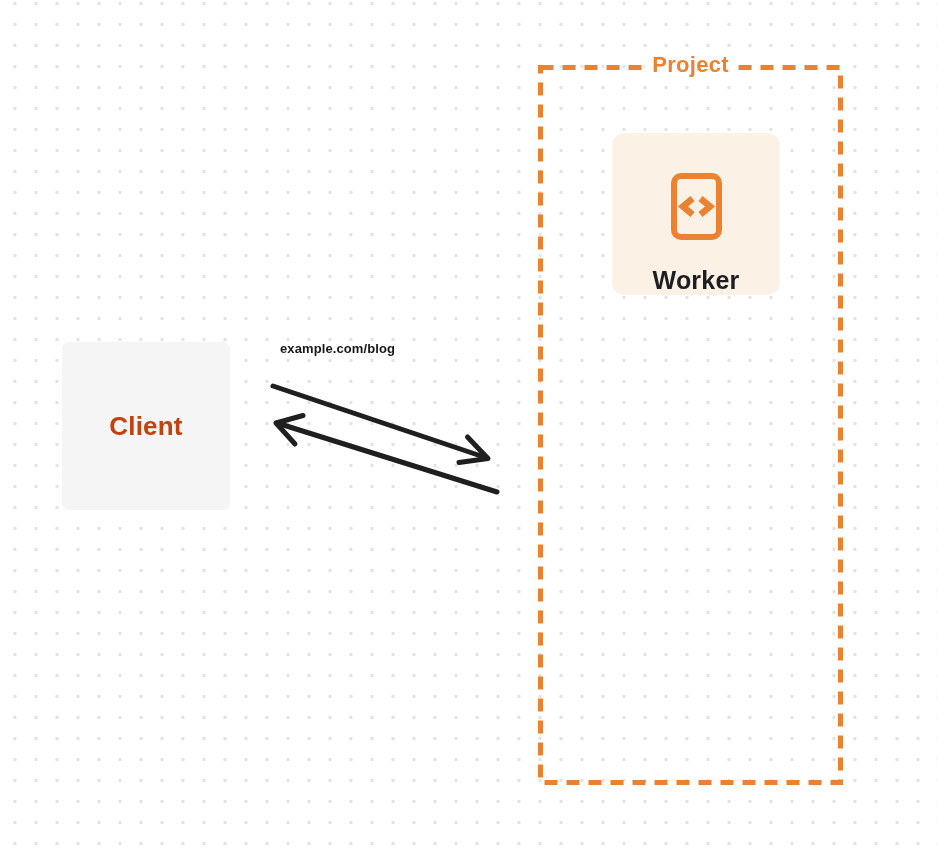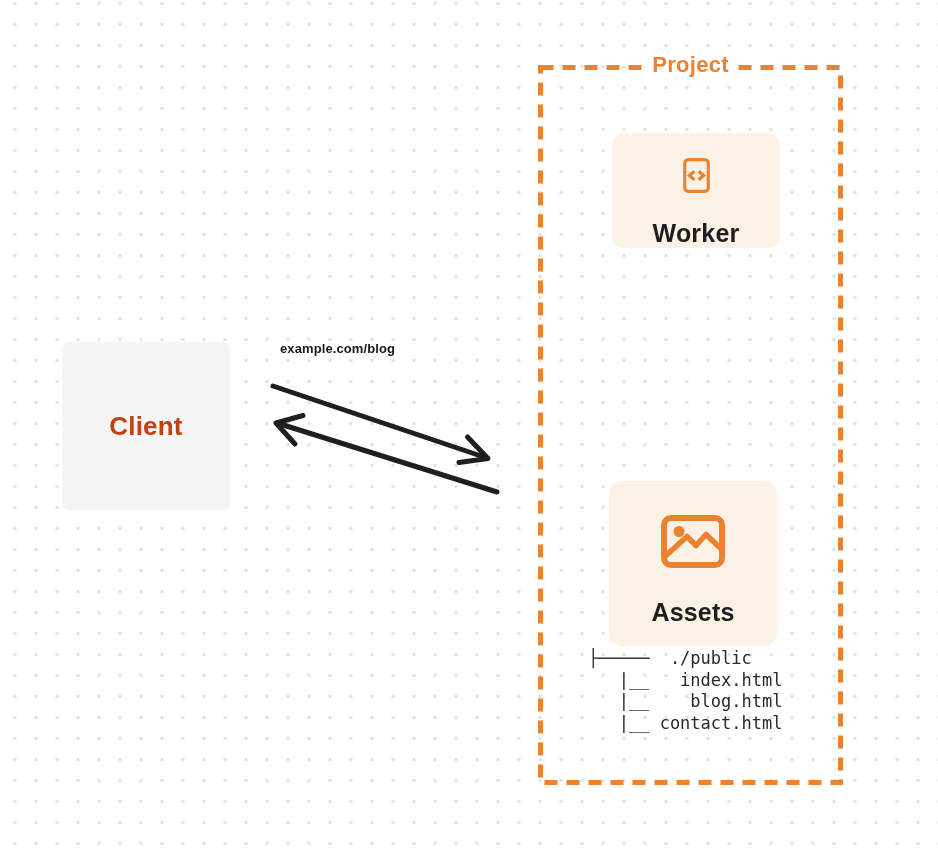--- a/index.html
+++ b/index.html
@@ -36,21 +36,21 @@
     text-align:center;z-index:2;line-height:24px;
   }
   .project-label span{
     display:inline-block;background:#ffffff;padding:0 7px;
     font-size:22px;font-weight:bold;color:#EC8130;letter-spacing:.3px;
   }
   .card{
     position:absolute;width:168px;border-radius:13px;background:#FBF1E4;
     display:flex;flex-direction:column;align-items:center;z-index:2;
   }
-  .card.worker{left:612px;top:133px;height:115px;padding-top:25px;box-sizing:border-box;justify-content:flex-end;}
+  .card.worker{left:612px;top:133px;height:162px;padding-top:25px;box-sizing:border-box;justify-content:flex-end;}
   .card.assets{left:609px;top:481px;height:165px;padding-top:34px;box-sizing:border-box;}
   .card.worker .card-label{margin-top:26px;}
   .card.assets .card-label{margin-top:30px;}
   .card-label{
     font-size:25px;font-weight:bold;color:#1E1E22;letter-spacing:.2px;
   }
   .file-tree{
     position:absolute;left:588px;top:648px;margin:0;z-index:2;
     font-family:"DejaVu Sans Mono",monospace;
     font-size:17px;line-height:21.5px;color:#29292C;
@@ -86,24 +86,15 @@
 
   <div class="card worker">
     <svg width="51" height="67" viewBox="0 0 51 67">
       <rect x="3" y="3" width="45" height="61" rx="7" fill="none" stroke="#EC8130" stroke-width="6"></rect>
       <path d="M21.5 25.5 L12 33.5 L21.5 41.5" fill="none" stroke="#EC8130" stroke-width="6.5" stroke-linejoin="miter"></path>
       <path d="M29.5 25.5 L39 33.5 L29.5 41.5" fill="none" stroke="#EC8130" stroke-width="6.5" stroke-linejoin="miter"></path>
     </svg>
     <div class="card-label">Worker</div>
   </div>
 
-  <div class="card assets">
-    <svg width="64" height="53" viewBox="0 0 64 53">
-      <rect x="3" y="3" width="58" height="47" rx="7" fill="none" stroke="#EC8130" stroke-width="6"></rect>
-      <circle cx="18" cy="16.5" r="5.5" fill="#EC8130"></circle>
-      <path d="M4.5 41 L26 21.5 L35 30.5 L45 19.5 L60.5 34" fill="none" stroke="#EC8130" stroke-width="5.5" stroke-linejoin="round" stroke-linecap="round"></path>
-    </svg>
-    <div class="card-label">Assets</div>
-  </div>
 
-  <pre class="file-tree"><div>├─────  ./public</div><div>   |__   index.html</div><div>   |__    blog.html</div><div>   |__ contact.html</div></pre>
 
 </div>
 
 </body></html>

